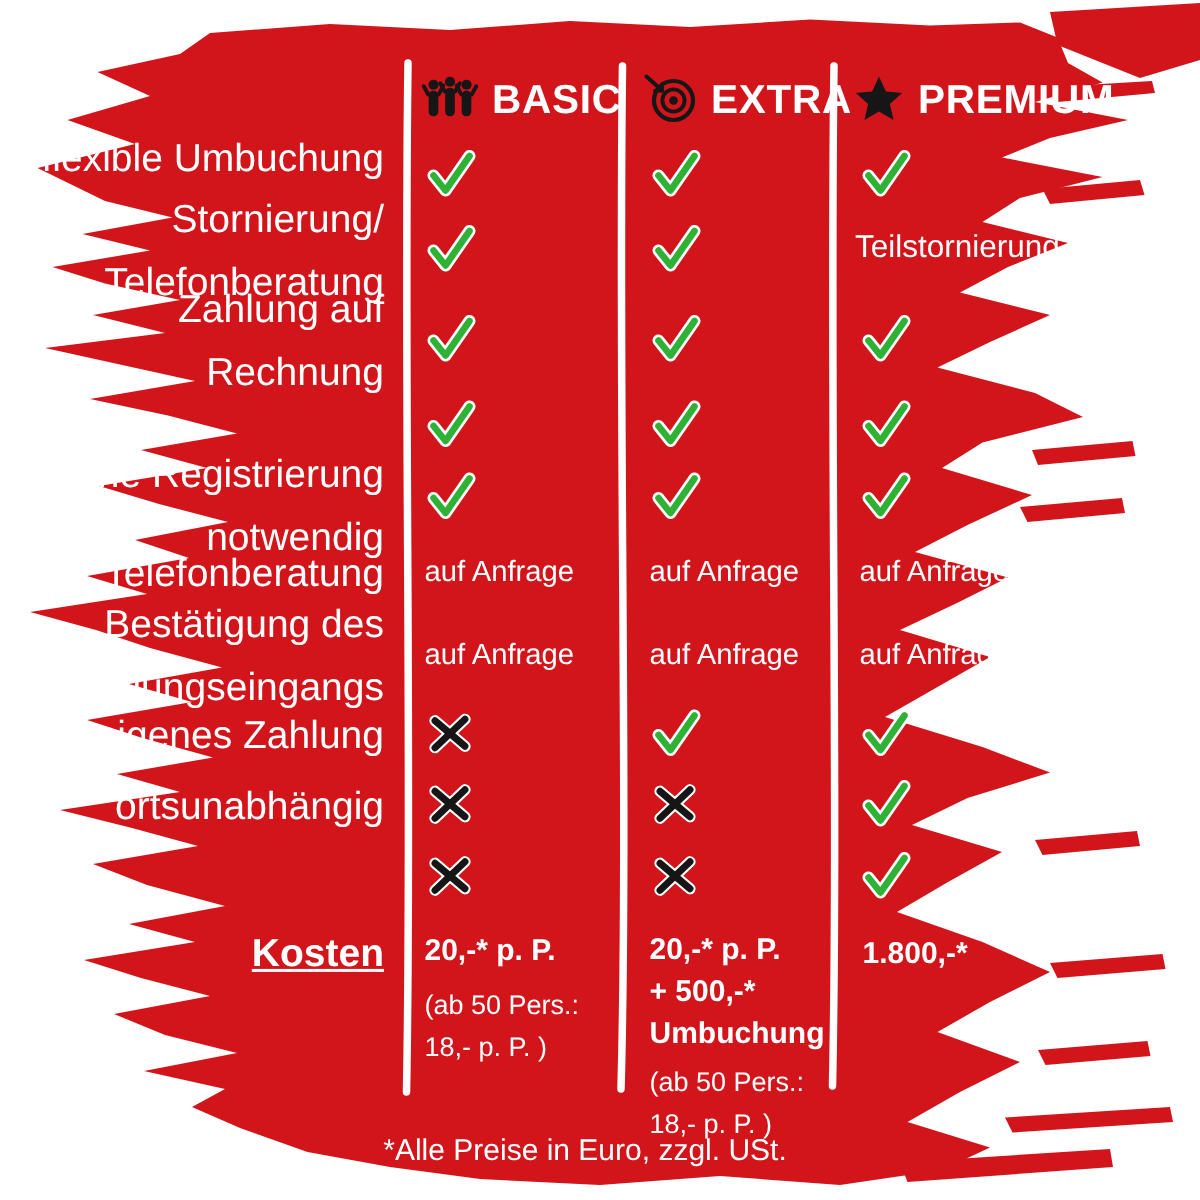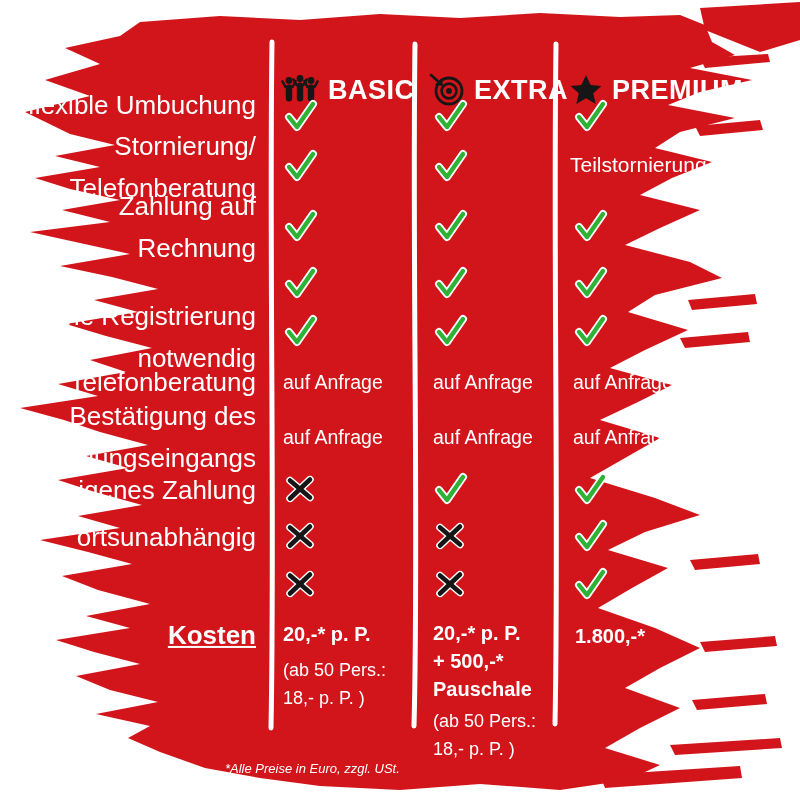--- a/index.html
+++ b/index.html
@@ -6,36 +6,36 @@
   body{
     width:800px;height:800px;position:relative;overflow:hidden;
     background:var(--bg,#fff);
     font-family:"Liberation Sans", sans-serif;
   }
   .stage{position:absolute;inset:0;width:800px;height:800px;}
   svg.bg{position:absolute;left:0;top:0;}
 
   .header-col{
     position:absolute;top:47px;height:38px;display:flex;align-items:center;gap:9px;
-    color:var(--white);font-weight:bold;font-size:27px;letter-spacing:.5px;margin-top:24px;
+    color:var(--white);font-weight:bold;font-size:27px;letter-spacing:.5px;
   }
   .row-label{
     position:absolute;left:16px;width:240px;text-align:right;
     color:var(--white);font-size:26px;line-height:1.62;white-space:pre-line;
     transform:translateY(-50%);
   }
   .row-label.bold{font-weight:bold;text-decoration:underline;}
   .cell{position:absolute;transform:translateY(-50%);}
   .cell-text{color:var(--white);font-size:19.5px;}
   .kosten-block{position:absolute;color:var(--white);}
   .price{font-weight:bold;font-size:20px;line-height:28px;}
   .note{font-size:18px;line-height:28px;}
   .footer-note{
-    position:absolute;left:225px;top:768px;width:330px;text-align:left;
-    transform:translateY(-50%);color:var(--white);font-size:13px;font-style:italic;
+    position:absolute;left:225px;top:768px;width:330px;text-align:center;
+    transform:translateY(-50%);color:var(--white);font-size:20px;
   }
   .icon-svg{display:block;}
 </style>
 </head>
 <body>
 
 <div class="stage">
 
   <svg class="bg" width="800" height="800" viewBox="0 0 800 800">
     <path style="fill:var(--red)" d="M140,22 L220,16 L300,20 L380,14 L460,18 L540,13 L620,17 L680,15 L705,25 L712,42
@@ -324,21 +324,21 @@
     <div class="price">20,-* p. P.</div>
     <div class="note" style="margin-top:8px">
       <div>(ab 50 Pers.:</div>
       <div>18,- p. P. )</div>
     </div>
   </div>
 
   <div class="kosten-block" style="left:433px;top:619px">
     <div class="price">20,-* p. P.</div>
     <div class="price">+ 500,-*</div>
-    <div class="price">Pauschale</div>
+    <div class="price">Umbuchung</div>
     <div class="note" style="margin-top:4px">
       <div>(ab 50 Pers.:</div>
       <div>18,- p. P. )</div>
     </div>
   </div>
 
   <div class="kosten-block" style="left:575px;top:622px">
     <div class="price">1.800,-*</div>
   </div>
 

